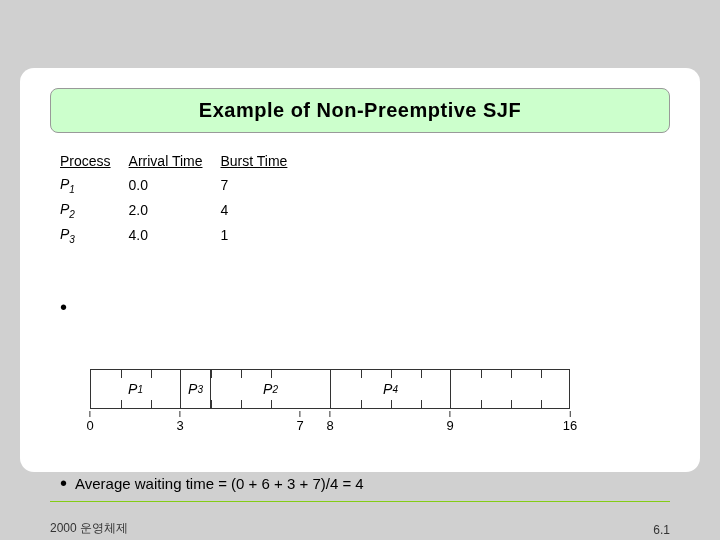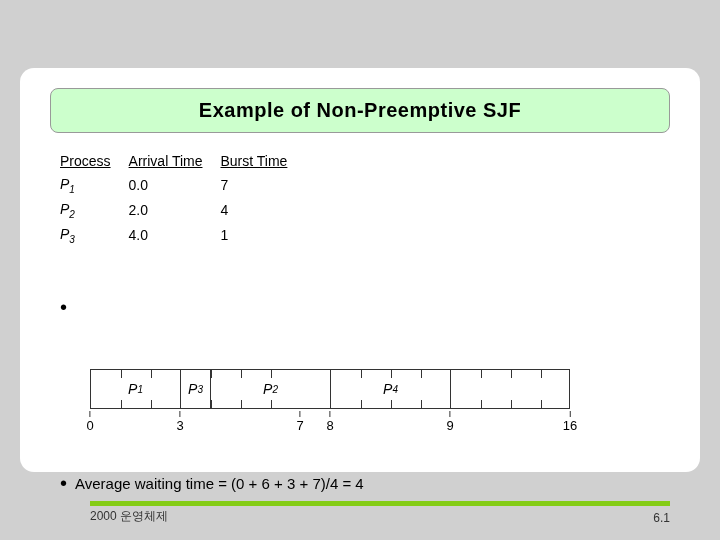--- a/index.html
+++ b/index.html
@@ -142,25 +142,24 @@
       background: #333;
       margin-bottom: 1px;
     }
 
     .footer {
       display: flex;
       flex-direction: row;
       justify-content: space-between;
       align-items: flex-end;
       margin-top: auto;
-      padding-top: 2px;
-      border-top: 5px solid #84cc16;
+      padding-top: 18px;
+      border-top: 1px solid #84cc16;
       font-size: 12px;
       color: #333;
-      margin-left: 40px;
     }
 
     .avg-waiting {
       display: flex;
       align-items: center;
       font-size: 15px;
       margin-bottom: 8px;
     }
 
     sub {

